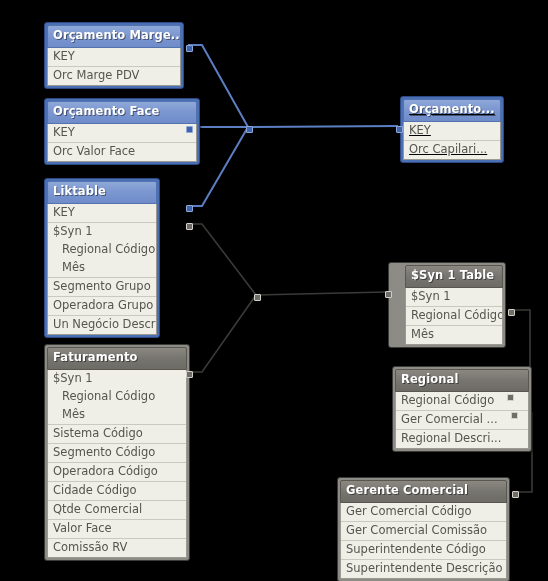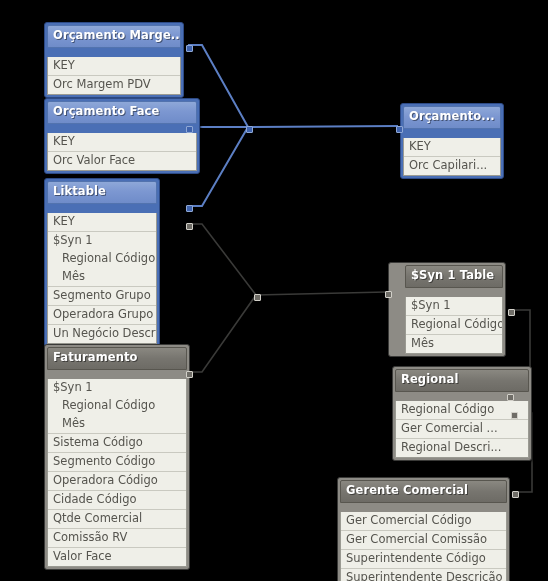--- a/index.html
+++ b/index.html
@@ -47,21 +47,20 @@
   }
   .gray .tbl-title{
     background:linear-gradient(to bottom,#8a8881 0%,#77756f 50%,#6d6b65 100%);
     border:1px solid #58564f;
     border-radius:2px 2px 0 0;
   }
   .fields{
     background:#0f766e;
     border:1px solid #9a9a92;
     border-top:none;
-    margin-top:9px;
   }
   .field{
     font-size:11.5px;
     color:#55544e;
     padding:1px 4px 1px 5px;
     height:16px;
     line-height:15px;
     white-space:nowrap;
     overflow:hidden;
     border-bottom:1px solid #c9c9c0;
@@ -97,21 +96,21 @@
 
     <polyline points="510,310 530,310 530,395 509,395" fill="none" stroke="#3a3a38" stroke-width="1.6"></polyline>
     <polyline points="513,413 532,413 532,492 514,492" fill="none" stroke="#3a3a38" stroke-width="1.6"></polyline>
   </svg>
 
   <div id="tables-root">
       <div class="table-box blue" style="left: 44px; top: 22px; width: 140px;">
         <div class="tbl-title">Orçamento Marge...</div>
         <div class="fields">
           <div class="field">KEY</div>
-          <div class="field">Orc Margem PDV</div>
+          <div class="field">Orc Marge PDV</div>
         </div>
       </div>
       <div class="table-box blue" style="left: 44px; top: 98px; width: 156px;">
         <div class="tbl-title">Orçamento Face</div>
         <div class="fields">
           <div class="field">KEY</div>
           <div class="field">Orc Valor Face</div>
         </div>
       </div>
       <div class="table-box blue" style="left: 44px; top: 178px; width: 116px;">
@@ -130,25 +129,25 @@
         <div class="tbl-title">Faturamento</div>
         <div class="fields">
           <div class="field nosep">$Syn 1</div>
           <div class="field indent nosep">Regional Código</div>
           <div class="field indent">Mês</div>
           <div class="field">Sistema Código</div>
           <div class="field">Segmento Código</div>
           <div class="field">Operadora Código</div>
           <div class="field">Cidade Código</div>
           <div class="field">Qtde Comercial</div>
+          <div class="field">Valor Face</div>
           <div class="field">Comissão RV</div>
-          <div class="field">Valor Face</div>
         </div>
       </div>
-      <div class="table-box blue" style="left: 400px; top: 103px; width: 104px;">
+      <div class="table-box blue" style="left: 400px; top: 96px; width: 104px; text-decoration: underline;">
         <div class="tbl-title">Orçamento...</div>
         <div class="fields">
           <div class="field">KEY</div>
           <div class="field">Orc Capilari...</div>
         </div>
       </div>
       <div class="table-box gray" style="left: 388px; top: 262px; width: 118px; padding-left: 16px;">
         <div class="tbl-title">$Syn 1 Table</div>
         <div class="fields">
           <div class="field">$Syn 1</div>

